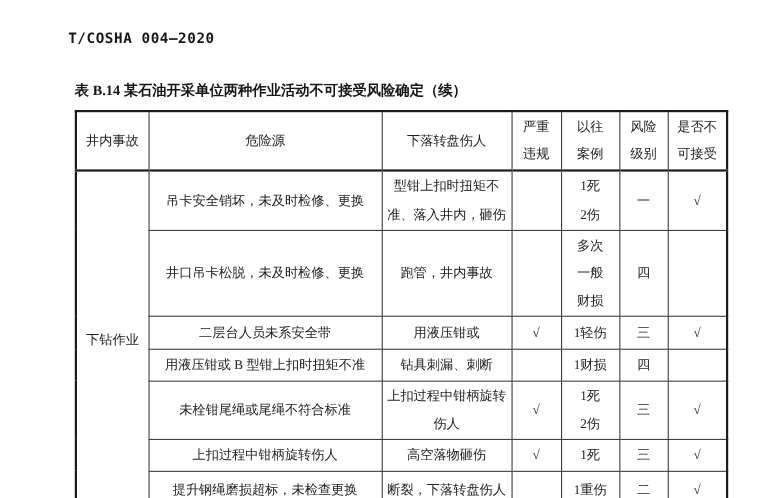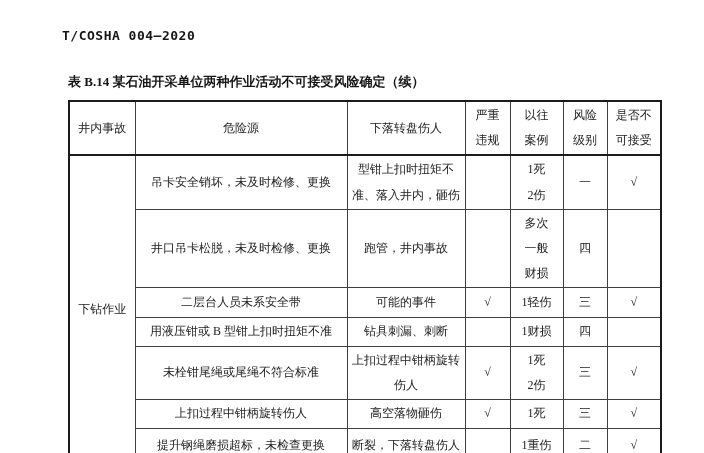--- a/index.html
+++ b/index.html
@@ -127,21 +127,21 @@
             <td class="c-event">跑管，井内事故</td>
             <td class="c-viol"></td>
             <td class="c-cases">多次
 一般
 财损</td>
             <td class="c-level">四</td>
             <td class="c-accept"></td>
           </tr>
           <tr style="height: 30px;">
             <td class="c-hazard">二层台人员未系安全带</td>
-            <td class="c-event">可能的事件</td>
+            <td class="c-event">用液压钳或</td>
             <td class="c-viol">√</td>
             <td class="c-cases">1轻伤</td>
             <td class="c-level">三</td>
             <td class="c-accept">√</td>
           </tr>
           <tr style="height: 28px;">
             <td class="c-hazard">用液压钳或 B 型钳上扣时扭矩不准</td>
             <td class="c-event">钻具刺漏、刺断</td>
             <td class="c-viol"></td>
             <td class="c-cases">1财损</td>

